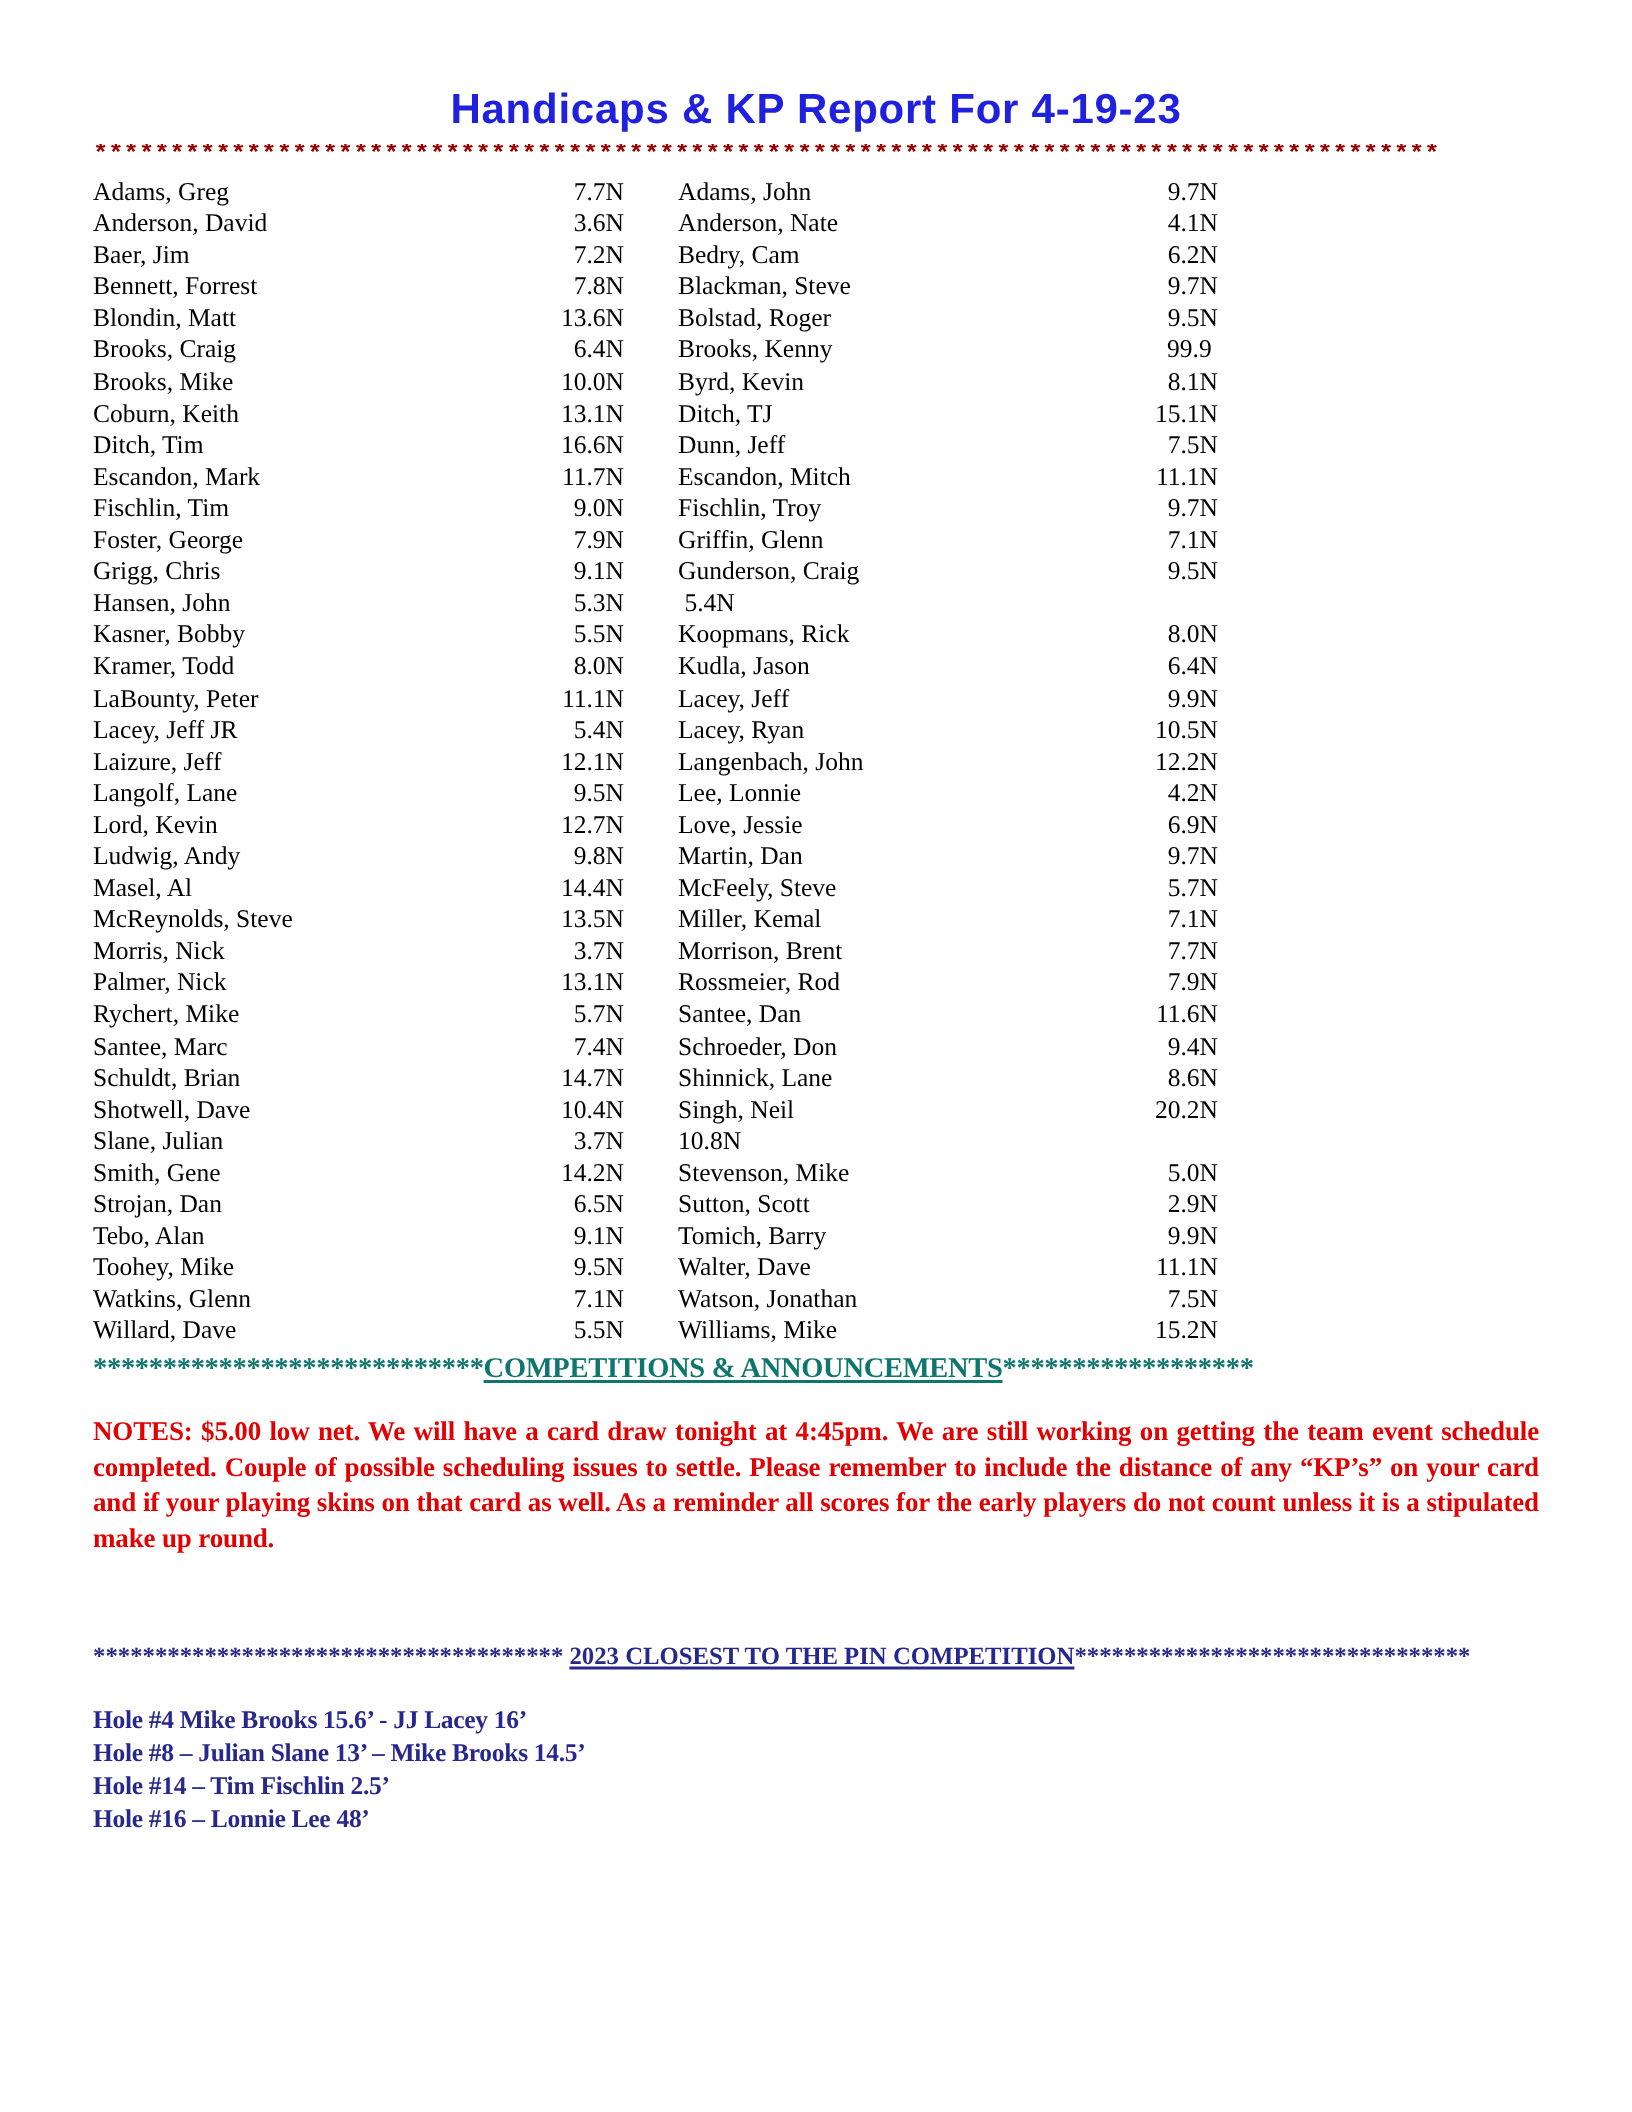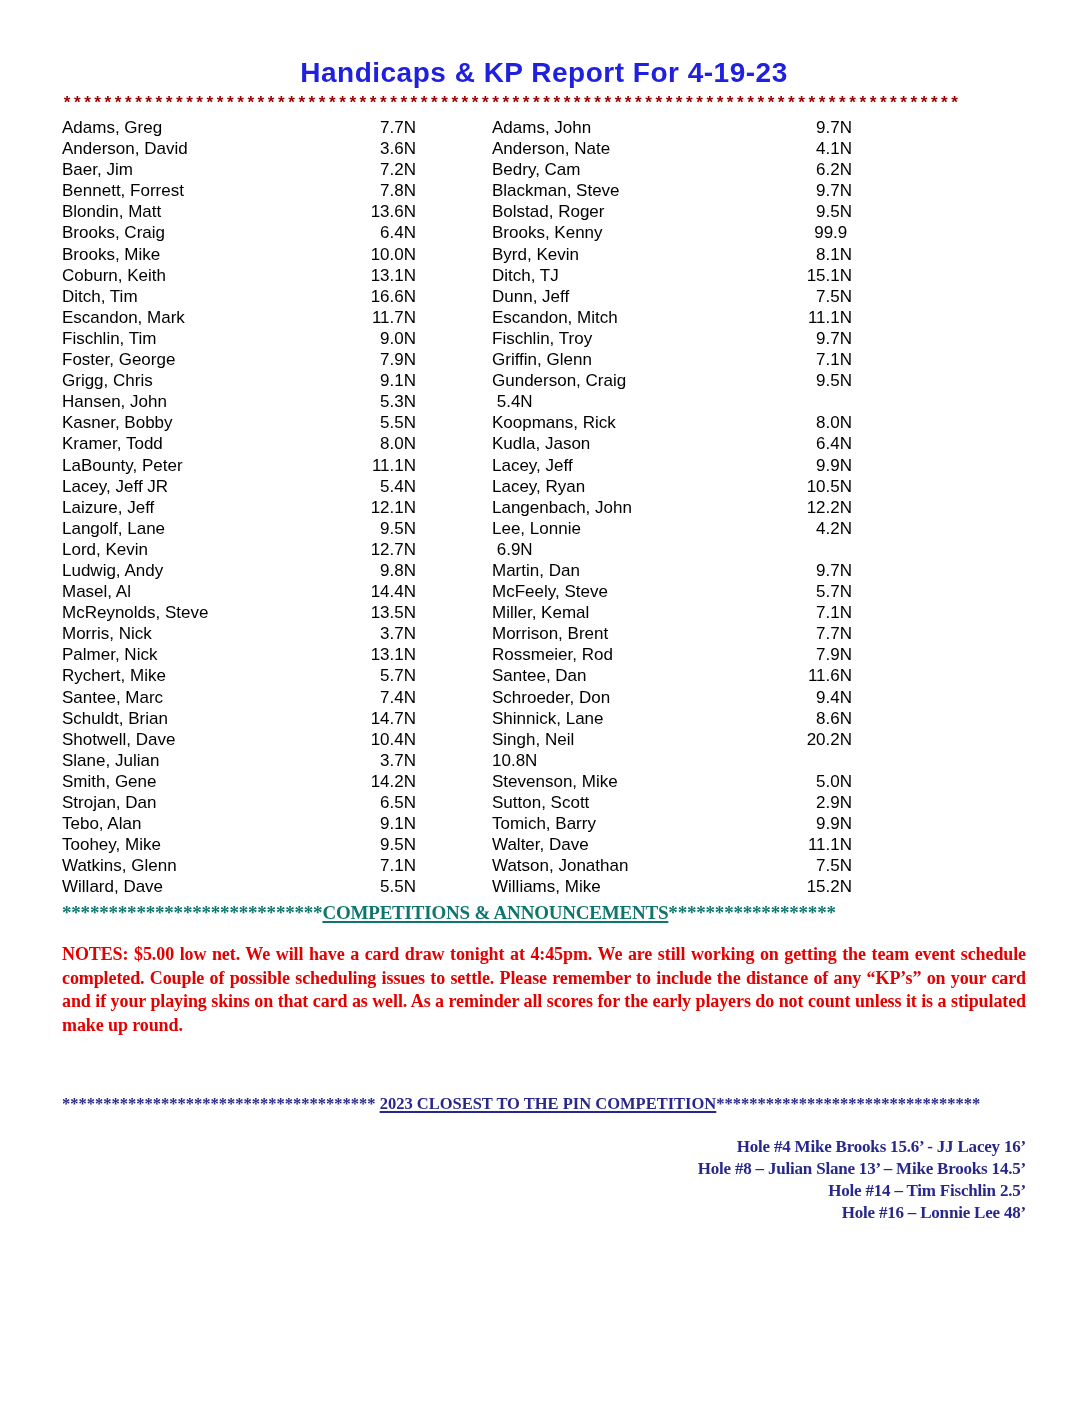--- a/index.html
+++ b/index.html
@@ -27,23 +27,23 @@
     font-weight: bold;
     font-size: 17px;
     line-height: 16px;
     white-space: nowrap;
     overflow: hidden;
   }
   .roster {
     margin-top: 5px;
     display: grid;
     grid-template-columns: 354px 360px;
-    column-gap: 76px;
+    column-gap: 36px;
     color: #000000;
-    font-family: Liberation Sans, sans-serif;
+    font-family: Liberation Serif, serif;
     font-size: 17px;
     line-height: 21.1px;
   }
   .r-row { display: flex; }
   .r-name { flex: 1; white-space: pre; overflow: hidden; }
   .r-val  { white-space: pre; }
   .ann-header {
     margin-top: 5px;
     color: #0f766e;
     font-family: "Liberation Serif", serif;
@@ -84,21 +84,21 @@
     text-decoration-thickness: 2px;
     text-underline-offset: 2px;
   }
   .holes {
     margin-top: 22px;
     color: #28288C;
     font-family: "Liberation Serif", serif;
     font-weight: bold;
     font-size: 17px;
     line-height: 22px;
-    text-align: right;
+    text-align: left;
     letter-spacing: -0.2px;
   }
 </style>
 </head>
 <body>
 
 <div class="page">
 
   <div class="title">Handicaps &amp; KP Report For 4-19-23</div>
 
@@ -329,20 +329,21 @@
         </div>
         <div class="r-row">
           <span class="r-name">Langenbach, John</span>
           <span class="r-val">12.2N</span>
         </div>
         <div class="r-row">
           <span class="r-name">Lee, Lonnie</span>
           <span class="r-val"> 4.2N</span>
         </div>
         <div class="r-row">
+          <span class="r-name">Love, Jessie</span>
           <span class="r-val"> 6.9N</span>
         </div>
         <div class="r-row">
           <span class="r-name">Martin, Dan</span>
           <span class="r-val"> 9.7N</span>
         </div>
         <div class="r-row">
           <span class="r-name">McFeely, Steve</span>
           <span class="r-val"> 5.7N</span>
         </div>

